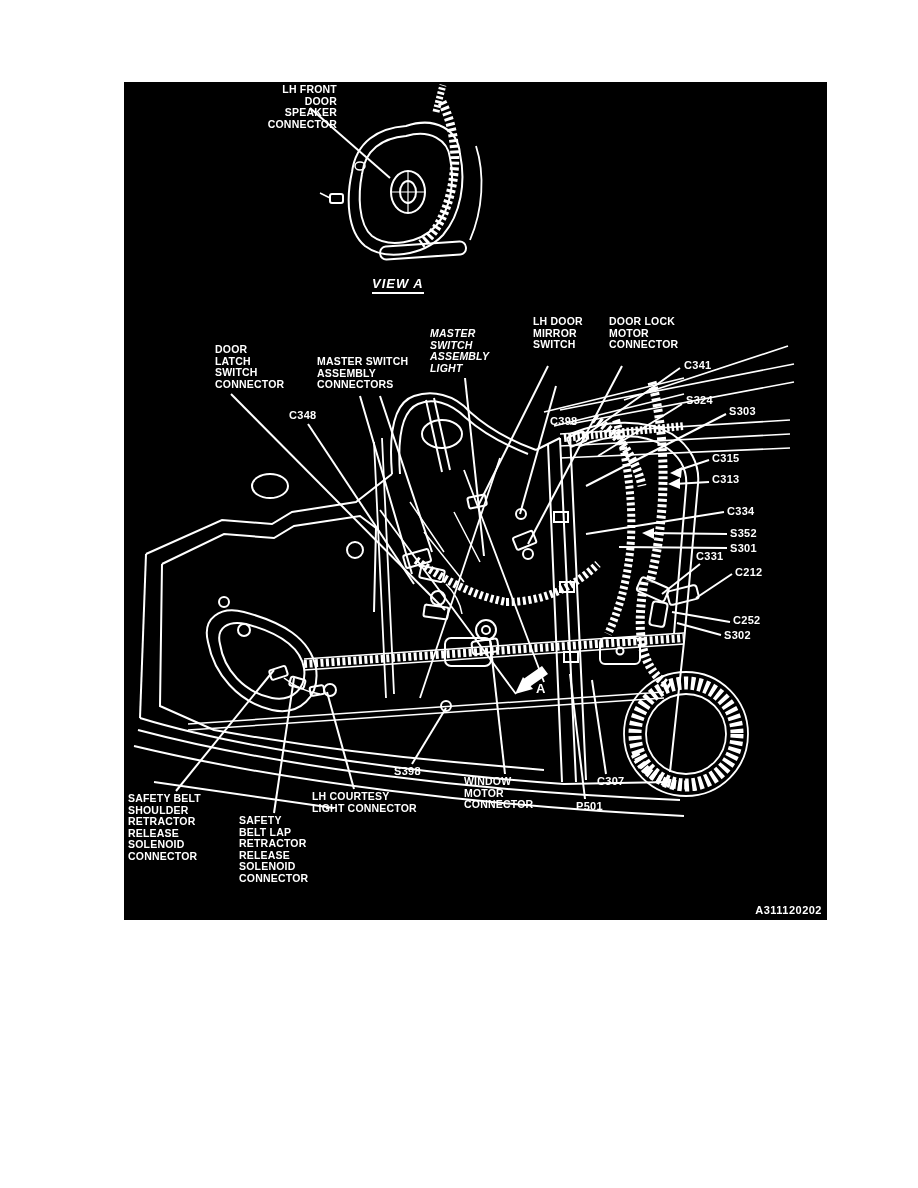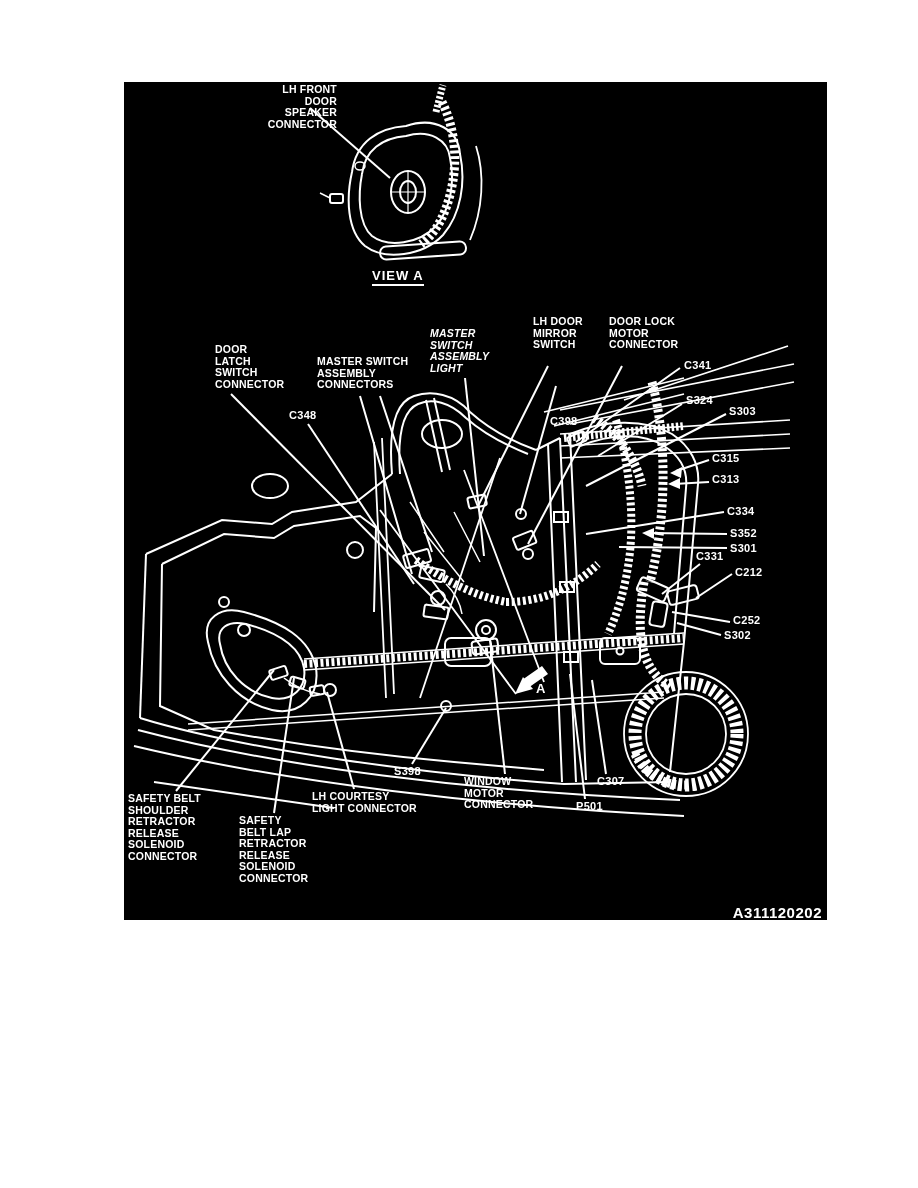--- a/index.html
+++ b/index.html
@@ -8,21 +8,21 @@
   .figure{position:absolute;left:124px;top:82px;width:703px;height:838px;background:#000;}
   .figure svg{position:absolute;left:0;top:0;}
   .lbl{position:absolute;color:#fff;font-weight:700;font-size:10.5px;line-height:11.5px;
        white-space:pre-line;letter-spacing:.2px;}
   .lbl.right{text-align:right;}
   .code{position:absolute;color:#fff;font-weight:700;font-size:11px;line-height:11px;
         letter-spacing:.3px;white-space:nowrap;}
   .view-caption{position:absolute;color:#fff;font-weight:700;font-size:13px;letter-spacing:1px;
         border-bottom:2px solid #fff;padding-bottom:1px;white-space:nowrap;}
   .view-marker{position:absolute;color:#fff;font-weight:700;font-size:13px;}
-  .drawing-number{position:absolute;color:#fff;font-weight:700;font-size:15px;letter-spacing:.5px;}
+  .drawing-number{position:absolute;color:#fff;font-weight:700;font-size:11px;letter-spacing:.5px;}
 </style>
 </head>
 <body>
 
 <div class="page">
   <div class="figure">
 
     <svg width="671" height="838" viewBox="0 0 671 838">
 
       <g stroke="#fff" fill="none" stroke-width="2">
@@ -171,21 +171,21 @@
           <polygon points="418,584 424,592 404,606 398,598"></polygon>
           <polygon points="391,612 399,595 409,607"></polygon>
         </g>
       </g>
     </svg>
 
     <div class="lbl right" style="right:490px;top:2px;">LH FRONT
 DOOR
 SPEAKER
 CONNECTOR</div>
-    <div class="view-caption" style="left:248px;top:186px;">VIEW A</div>
+    <div class="view-caption" style="left:248px;top:194px;font-style:italic;">VIEW A</div>
 
     <div class="lbl" style="left:91px;top:262px;">DOOR
 LATCH
 SWITCH
 CONNECTOR</div>
     <div class="lbl" style="left:193px;top:274px;">MASTER SWITCH
 ASSEMBLY
 CONNECTORS</div>
     <div class="lbl" style="left:306px;top:246px;font-style:italic;">MASTER
 SWITCH

